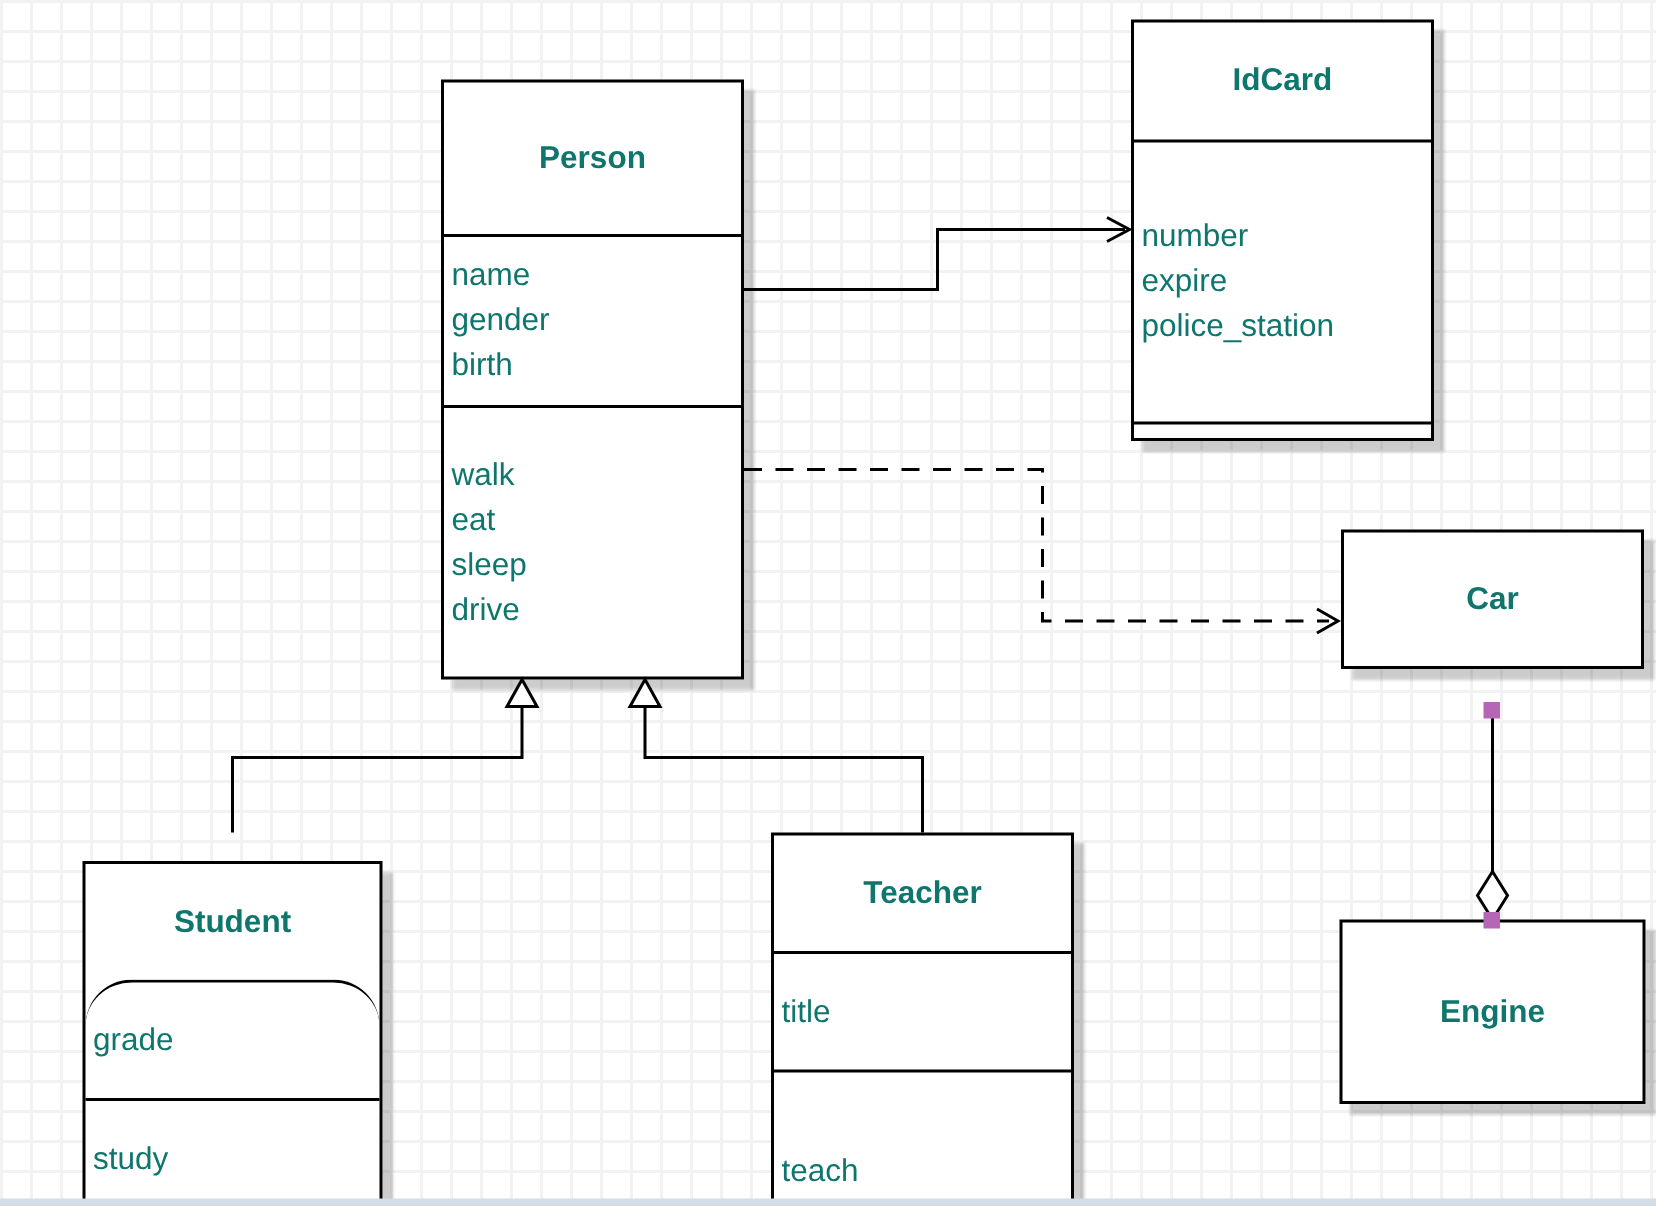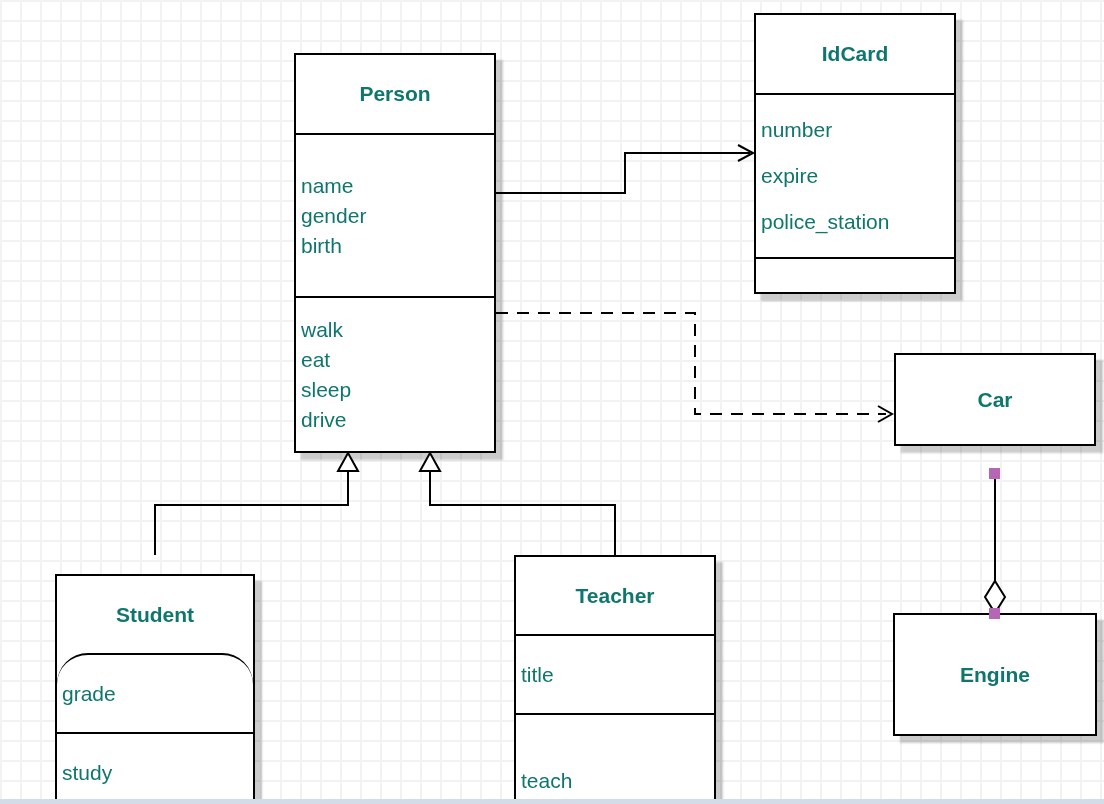--- a/index.html
+++ b/index.html
@@ -47,27 +47,27 @@
   .uml-line {
     font-size: 21px;
     line-height: 30px;
     white-space: nowrap;
   }
   .uml-class.simple {
     justify-content: center;
   }
   
   #person  { left: 294px; top: 53px;  width: 202px; height: 400px; }
-  #person .uml-title { height: 78px; }
-  #person .attrs     { height: 163px; }
+  #person .uml-title { height: 101px; }
+  #person .attrs     { height: 114px; }
   #person .methods   { flex: 1 1 auto; }
 
   #idcard  { left: 754px; top: 13px;  width: 202px; height: 281px; }
   #idcard .uml-title { height: 78px; }
-  #idcard .attrs     { height: 164px; gap: 16px; }
+  #idcard .attrs     { height: 188px; }
   #idcard .methods   { flex: 1 1 auto; }
 
   #car     { left: 894px; top: 353px; width: 202px; height: 93px; }
   #engine  { left: 893px; top: 613px; width: 204px; height: 123px; }
 
   #student { left: 55px;  top: 555px; width: 200px; height: 239px; margin-top: 19px; }
   #student .uml-title { height: 77px; }
   #student .attrs     { height: 79px; border-radius: 31px; }
   #student .methods   { flex: 1 1 auto; }
 

